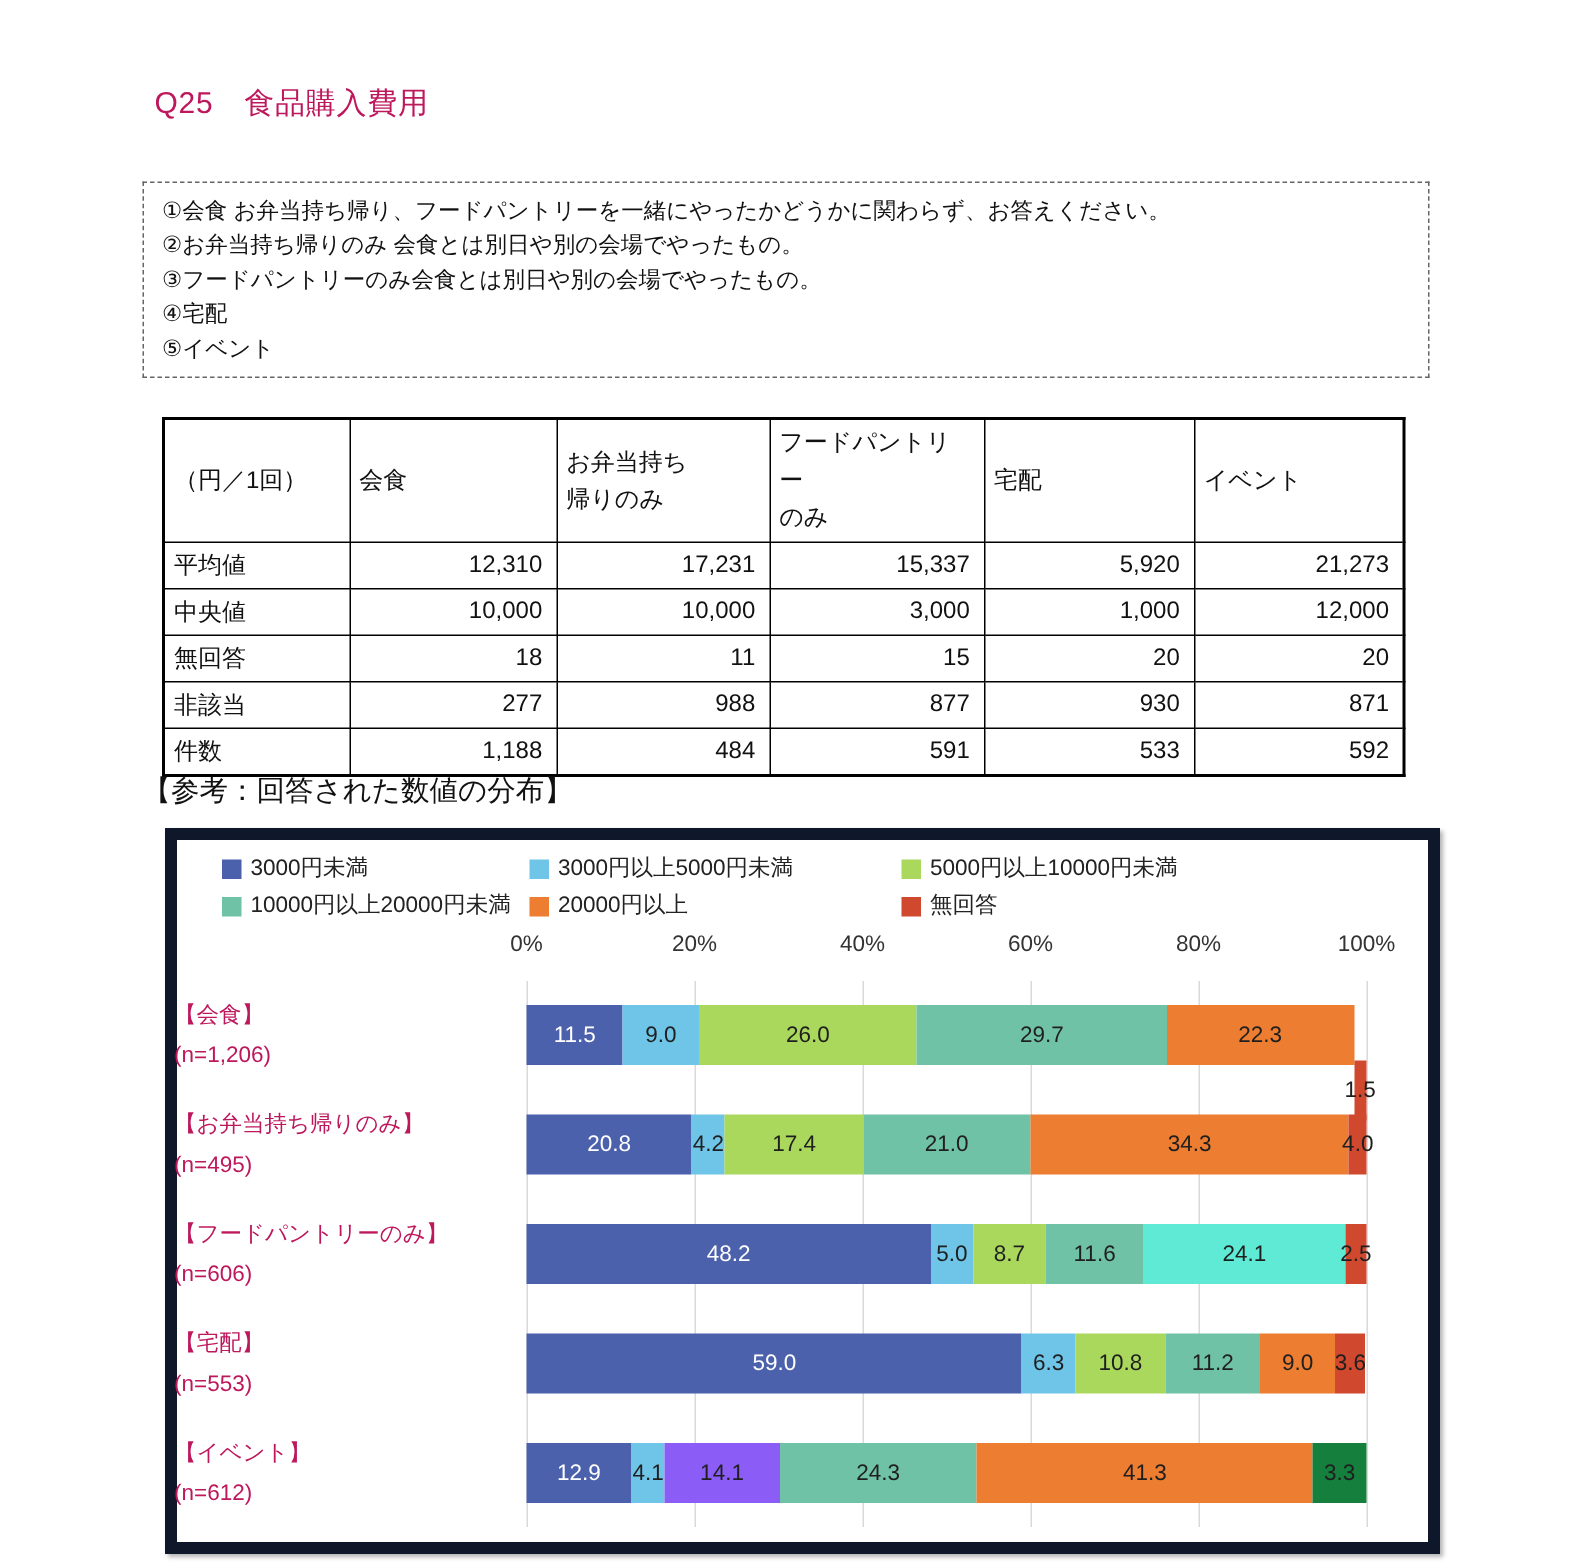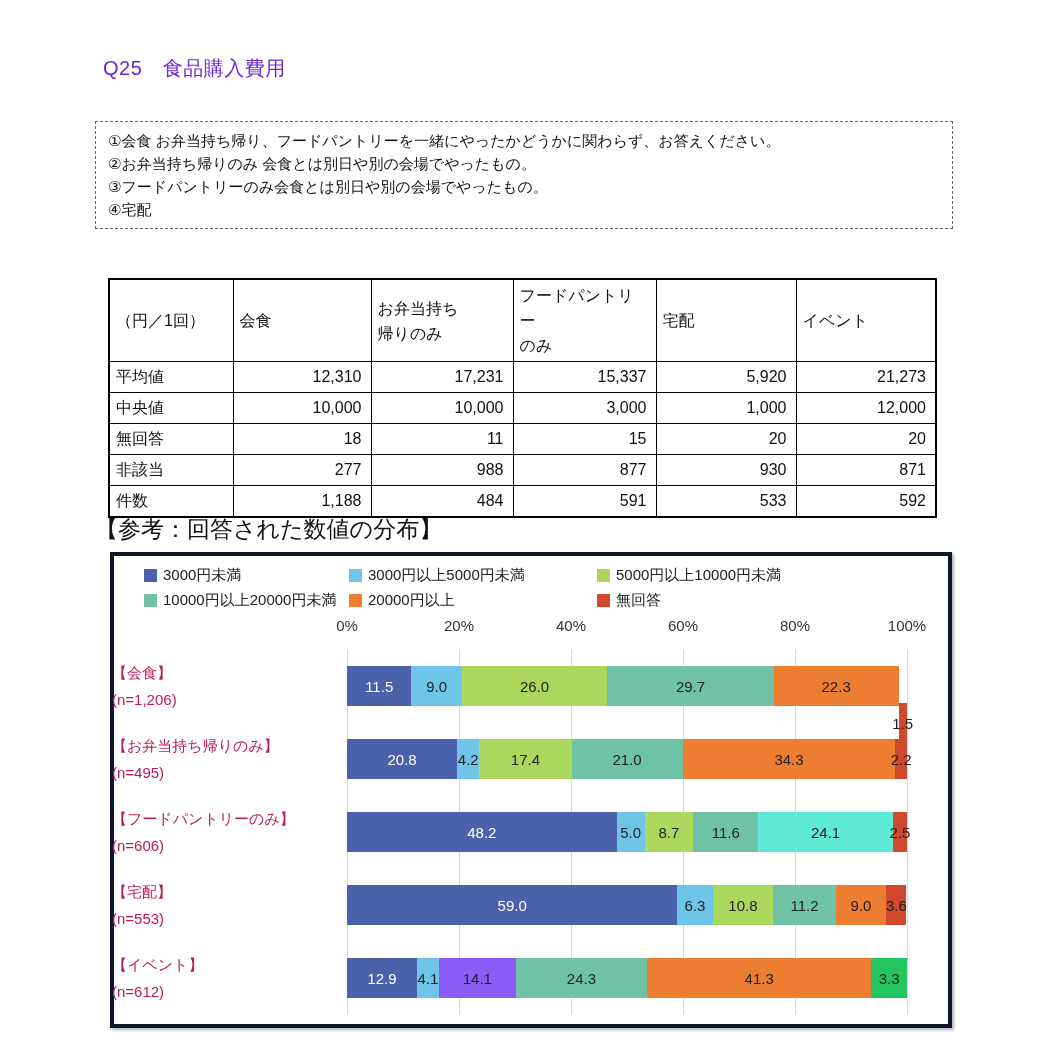--- a/index.html
+++ b/index.html
@@ -3,44 +3,44 @@
 <meta charset="utf-8">
 <style>
   html,body{margin:0;padding:0;}
   body{
     width:1050px;height:1044px;background:#ffffff;color:#111;
     font-family:"Liberation Sans","DejaVu Sans",sans-serif;
     position:relative;overflow:hidden;
   }
   .title{
     position:absolute;left:103px;top:55px;margin:0;
-    font-size:20px;font-weight:500;color:#6d28d9;letter-spacing:.5px;
+    font-size:20px;font-weight:500;color:#be185d;letter-spacing:.5px;
   }
   .notes{
     position:absolute;left:95px;top:121px;width:832px;
     border:1.5px dashed #666;padding:7px 12px;
     font-size:15px;line-height:23px;color:#111;background:#fff;
   }
   .stats{
     position:absolute;left:108px;top:278px;border-collapse:collapse;
     font-size:16px;background:#fff;border:2px solid #000;
   }
   .stats th,.stats td{border:1px solid #000;}
   .stats th{
     font-weight:400;text-align:left;vertical-align:middle;
     padding:3px 6px;height:50px;line-height:25px;white-space:pre-line;
   }
   .stats td{height:26px;padding:2px 6px;}
   .stats td.num{text-align:right;padding-right:9px;font-variant-numeric:tabular-nums;}
   .section-title{
-    position:absolute;left:95px;top:514px;font-size:23px;color:#111;
+    position:absolute;left:95px;top:514px;font-size:19px;color:#111;
   }
   .chart-box{
     position:absolute;left:110px;top:552px;width:834px;height:468px;
-    border:4px solid #0f172a;background:#fff;
+    border:8px solid #0f172a;background:#fff;
     box-shadow:2px 2px 3px rgba(0,0,0,.30);
   }
   .legend{
     position:absolute;left:30px;top:8px;
     display:grid;grid-template-columns:205px 248px auto;row-gap:3px;
     font-size:15px;color:#222;
   }
   .legend-item{display:flex;align-items:center;gap:6px;line-height:22px;white-space:nowrap;}
   .swatch{width:13px;height:13px;flex:0 0 13px;display:inline-block;}
   .x-axis{
@@ -72,20 +72,21 @@
 
 <div class="page">
 
   <h1 class="title">Q25　食品購入費用</h1>
 
   <div class="notes">
     <div>①会食 お弁当持ち帰り、フードパントリーを一緒にやったかどうかに関わらず、お答えください。</div>
     <div>②お弁当持ち帰りのみ 会食とは別日や別の会場でやったもの。</div>
     <div>③フードパントリーのみ会食とは別日や別の会場でやったもの。</div>
     <div>④宅配</div>
+    <div>⑤イベント</div>
   </div>
 
   <table class="stats">
     <colgroup>
       <col style="width:124px">
         <col style="width:138px">
         <col style="width:142px">
       <col style="width:143px">
         <col style="width:140px">
         <col style="width:140px">
@@ -231,21 +232,21 @@
             <div class="seg" style="width: 17.4%; background: rgb(169, 216, 92);">
               <span class="val">17.4</span>
             </div>
             <div class="seg" style="width: 21%; background: rgb(112, 194, 166);">
               <span class="val">21.0</span>
             </div>
             <div class="seg" style="width: 34.3%; background: rgb(236, 125, 49); padding-left: 31px;">
               <span class="val">34.3</span>
             </div>
             <div class="seg" style="width: 2.2%; background: rgb(208, 73, 47);">
-              <span class="val">2.2</span>
+              <span class="val">4.0</span>
             </div>
           </div>
         </div>
         <div class="bar-row">
           <div class="cat-label">
             <div class="cat-name">【フードパントリーのみ】</div>
             <div class="cat-n">(n=606)</div>
           </div>
           <div class="bar">
             <div class="seg first" style="width: 48.2%; background: rgb(76, 97, 172);">
@@ -308,21 +309,21 @@
             </div>
             <div class="seg" style="width: 14.1%; background: #8b5cf6;">
               <span class="val">14.1</span>
             </div>
             <div class="seg" style="width: 24.3%; background: rgb(112, 194, 166);">
               <span class="val">24.3</span>
             </div>
             <div class="seg" style="width: 41.3%; background: rgb(236, 125, 49);">
               <span class="val">41.3</span>
             </div>
-            <div class="seg" style="width: 3.3%; background: #22c55e; padding-left: 18px;">
+            <div class="seg" style="width: 3.3%; background: #15803d; padding-left: 18px;">
               <span class="val">3.3</span>
             </div>
           </div>
         </div>
       </div>
   </div>
 
 </div>
 
 </body></html>

